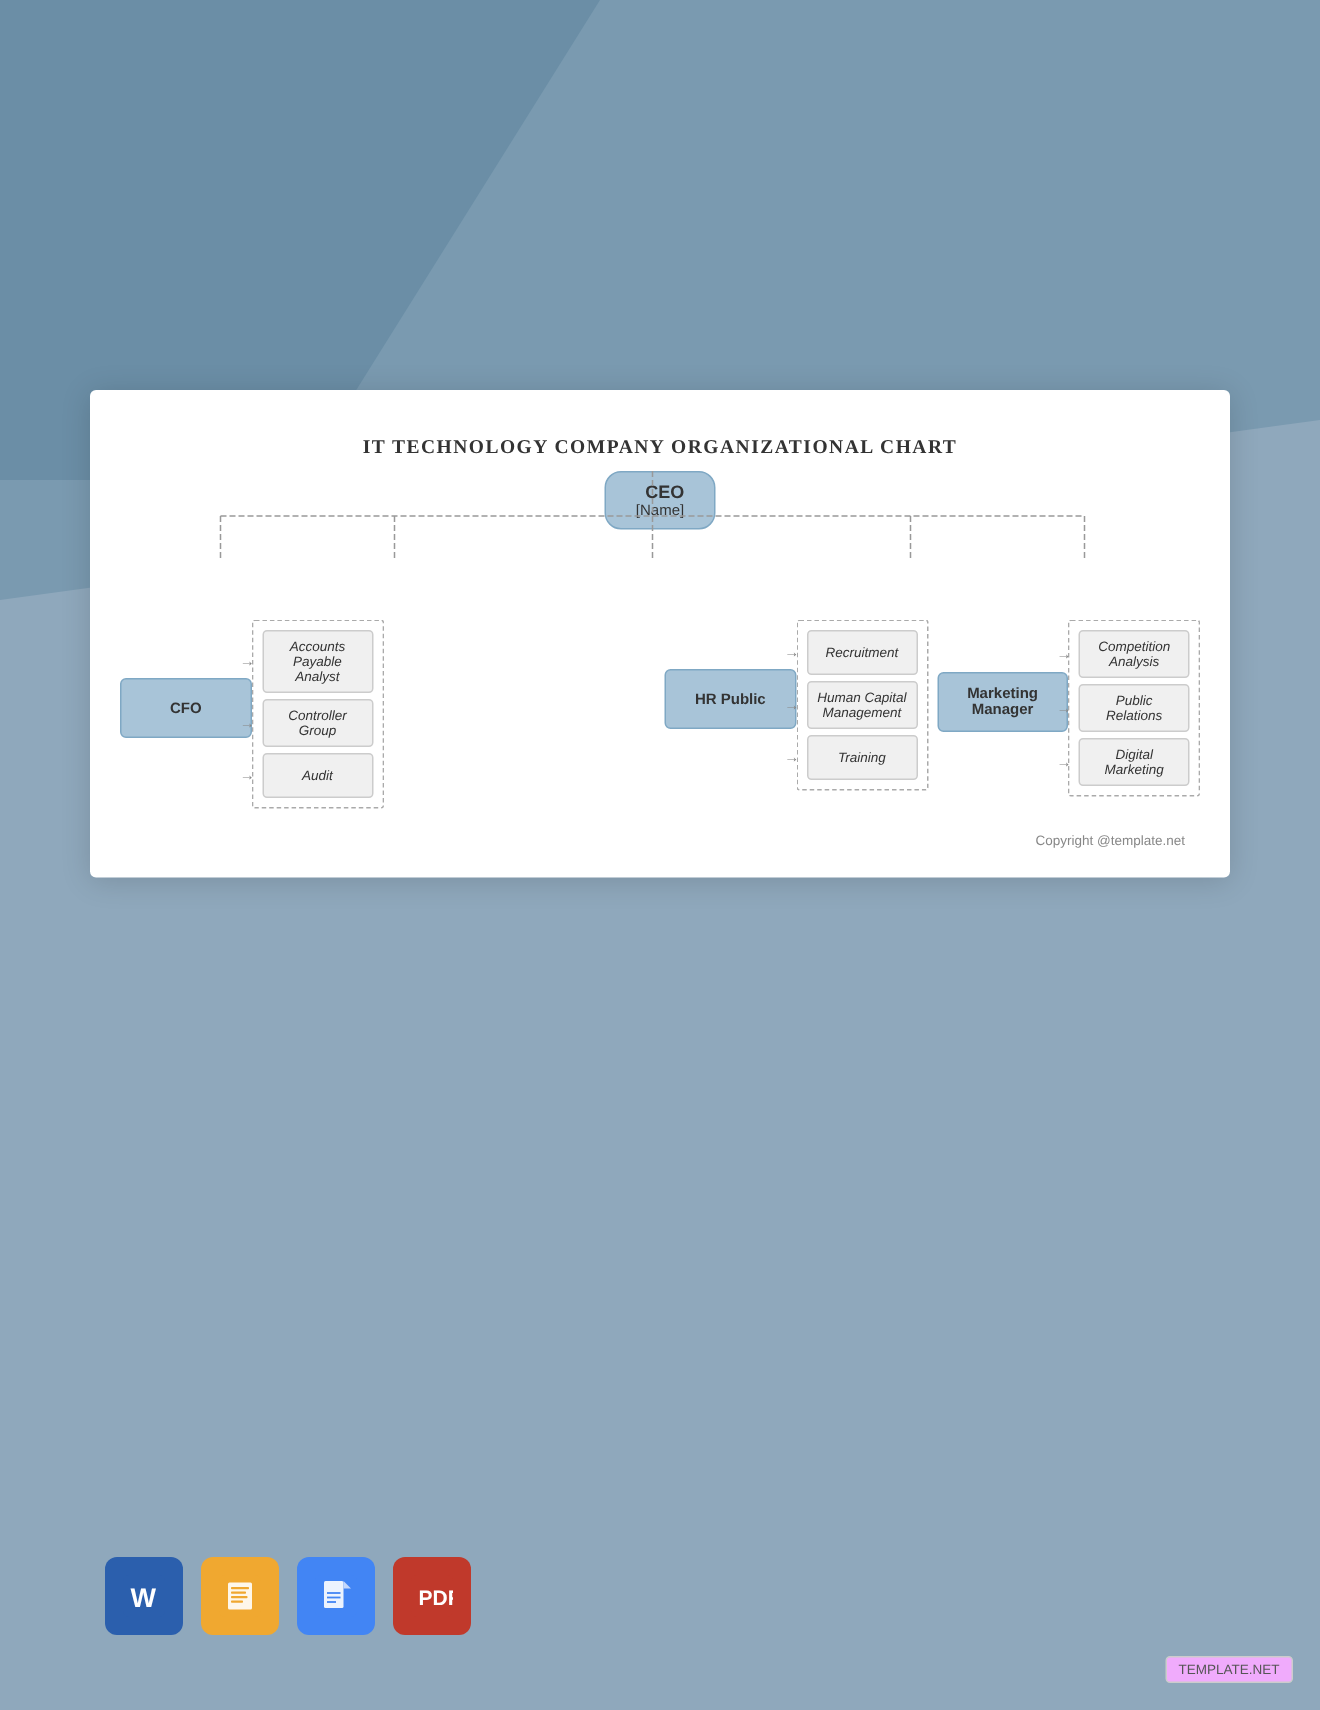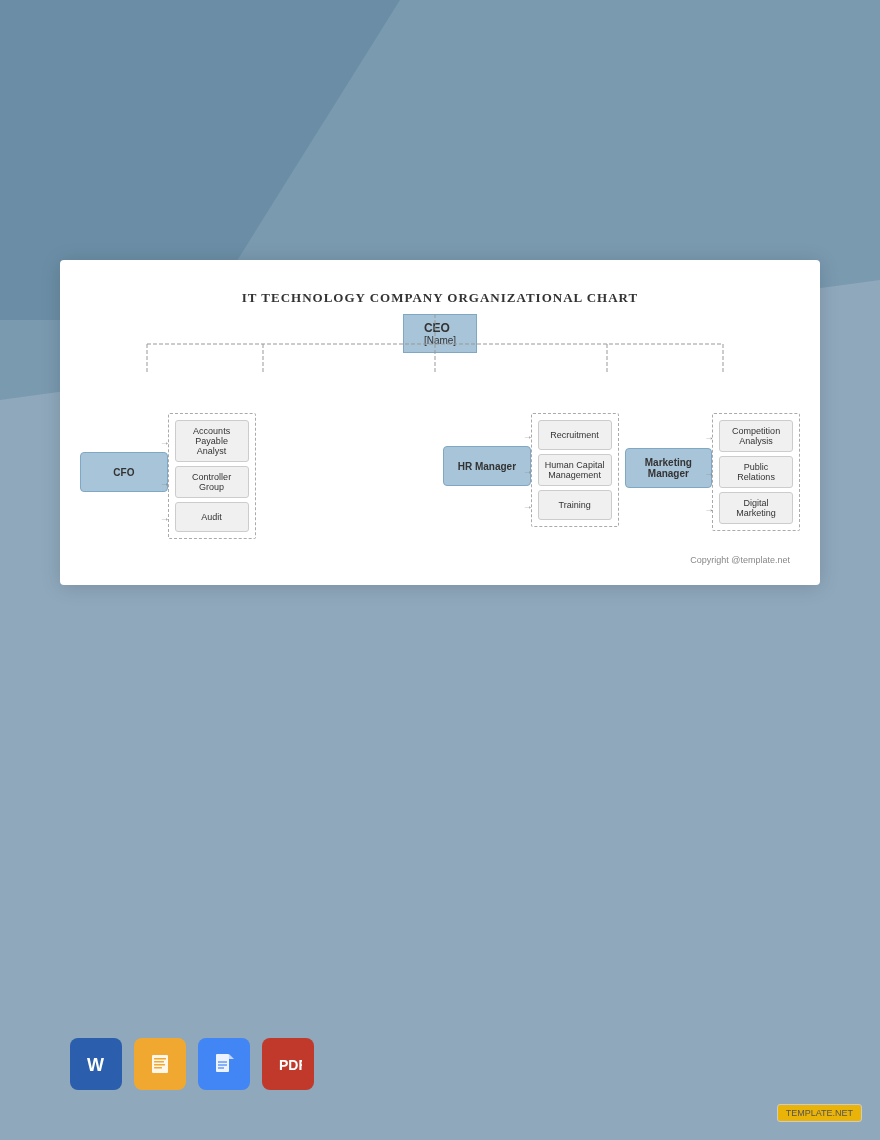--- a/index.html
+++ b/index.html
@@ -98,20 +98,21 @@
     }
 
     .sub-items {
       display: flex;
       flex-direction: column;
       gap: 4px;
       width: 100%;
       border: 1px dashed #aaa;
       padding: 6px;
       border-radius: 2px;
+      font-style: italic;
     }
 
     .sub-item {
       background: #f0f0f0;
       border: 1px solid #ccc;
       border-radius: 3px;
       padding: 5px 4px;
       text-align: center;
       font-size: 9px;
       color: #333;
@@ -163,42 +164,42 @@
     .icon-word { background: #2b5fad; }
     .icon-pages { background: #f0a830; }
     .icon-docs { background: #4285f4; }
     .icon-acrobat { background: #c0392b; }
 
     
     .template-badge {
       position: absolute;
       bottom: 18px;
       right: 18px;
-      background: #eab308;
+      background: #f0abfc;
       border: 1px solid #ccc;
       border-radius: 3px;
       padding: 3px 8px;
       font-size: 9px;
       color: #555;
     }
 
     
     .ceo-row {
       display: flex;
       flex-direction: column;
       align-items: center;
       margin-bottom: 0;
     }
 
     .ceo-box {
       background: #a8c4d8;
       border: 1px solid #7fa8c4;
-      border-radius: 0;
+      border-radius: 11px;
       padding: 6px 20px;
-      text-align: left;
+      text-align: right;
       font-size: 11px;
       font-weight: 700;
       color: #333;
     }
 
     
     .org-wrapper {
       position: relative;
       width: 100%;
     }
@@ -244,21 +245,21 @@
           <div class="sub-item">Controller Group</div>
           <div class="sub-item">Audit</div>
         </div>
       </div>
 
       <div class="column">
       </div>
 
 
       <div class="column">
-        <div class="column-header">HR Manager</div>
+        <div class="column-header">HR Public</div>
         <div class="sub-items">
           <div class="sub-item">Recruitment</div>
           <div class="sub-item">Human Capital Management</div>
           <div class="sub-item">Training</div>
         </div>
       </div>
 
       <div class="column">
         <div class="column-header">Marketing Manager</div>
         <div class="sub-items">

